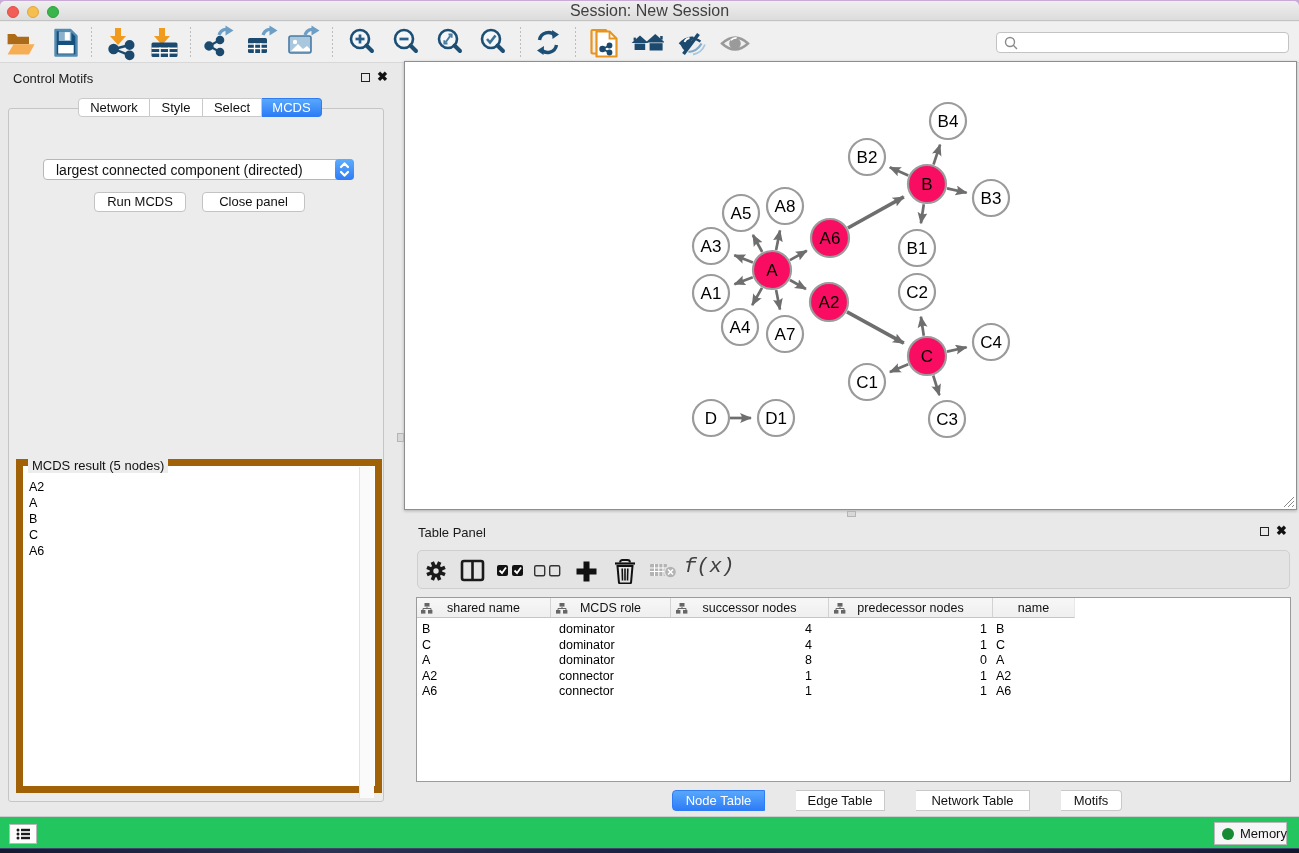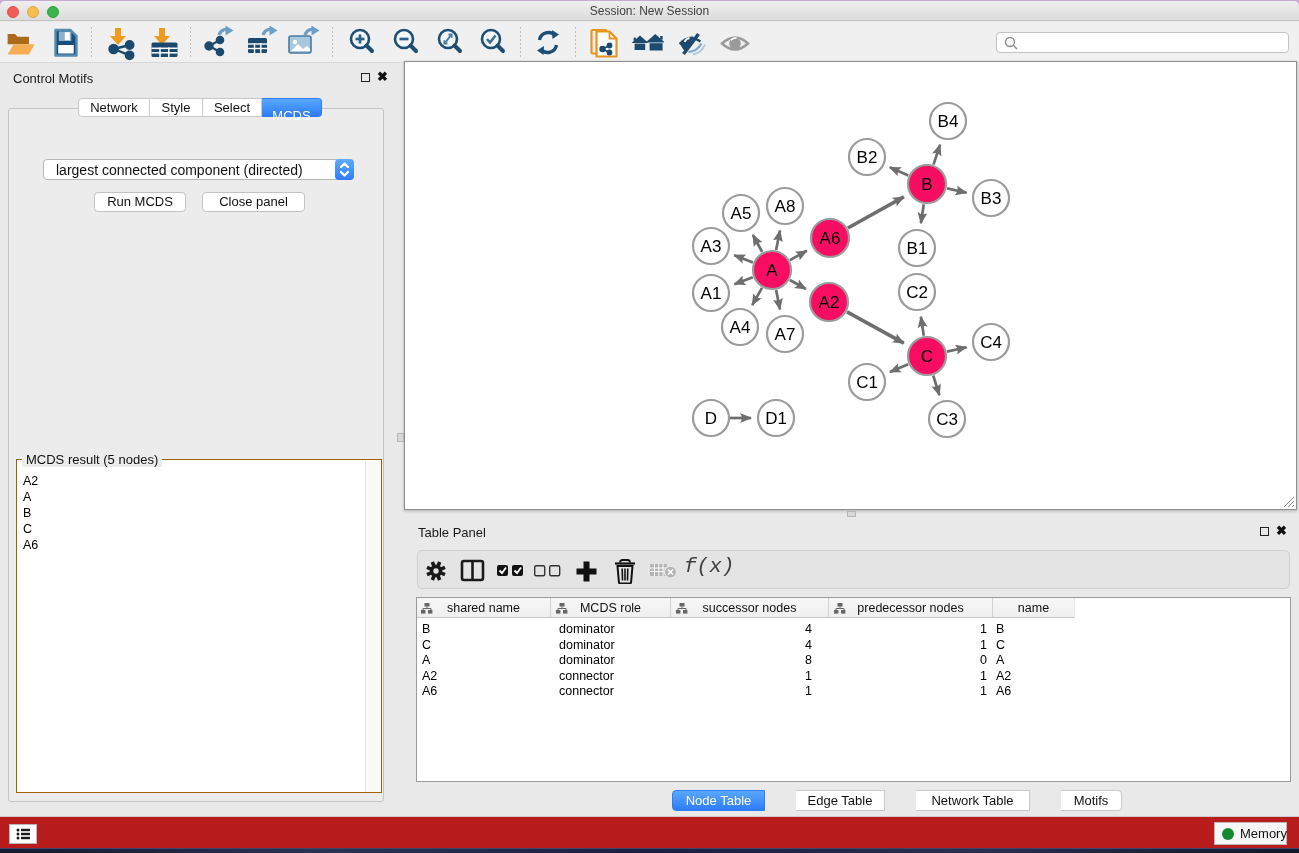--- a/index.html
+++ b/index.html
@@ -3,21 +3,21 @@
 <meta charset="utf-8">
 <style>
 * { margin:0; padding:0; box-sizing:border-box; }
 html,body { width:1299px; height:853px; overflow:hidden; }
 body { font-family:"Liberation Sans", sans-serif; background:#e9e9e9; position:relative; }
 .abs { position:absolute; }
 
 #topline { left:0; top:0; width:1299px; height:8px; background:#c7aad5; }
 #titlebar { left:0; top:1px; width:1299px; height:20px; border-radius:5px 5px 0 0;
   background:linear-gradient(#efefef,#dcdcdc); border-bottom:1px solid #c2c2c2; }
-#titlebar .title { width:100%; text-align:center; font-size:12px; color:#404040; line-height:20px; }
+#titlebar .title { width:100%; text-align:center; font-size:16px; color:#404040; line-height:20px; }
 .tl { position:absolute; width:12px; height:12px; border-radius:50%; top:5px; }
 #tl-r { left:7px;  background:#f25e57; border:1px solid #dd4f4a; }
 #tl-y { left:27px; background:#f6bd4f; border:1px solid #e0a73e; }
 #tl-g { left:47px; background:#3ab54b; border:1px solid #2f9e3e; }
 
 #toolbar { left:0; top:22px; width:1299px; height:41px; background:#f0f0f0; border-bottom:1px solid #d8d8d8; }
 .tbi { position:absolute; top:0; width:34px; height:40px; }
 .tbsep { position:absolute; top:5px; height:31px; width:1px;
   background-image:linear-gradient(#bdbdbd 50%, transparent 50%); background-size:1px 4px; }
 #search { position:absolute; left:996px; top:10px; width:293px; height:21px; background:#fff;
@@ -28,31 +28,31 @@
 #cp-head .t { position:absolute; left:13px; top:8px; font-size:13px; color:#1a1a1a; }
 #cp-pane { position:absolute; left:8px; top:45px; width:376px; height:694px;
   border:1px solid #c5c5c5; border-radius:3px; background:#ececec; }
 .tabrow { position:absolute; display:flex; }
 .tab { height:19px; line-height:18px; font-size:13px; color:#111; background:#fff;
   border:1px solid #c9c9c9; border-left:none; padding:0 12px; text-align:center; }
 .tab.first { border-left:1px solid #c9c9c9; border-radius:4px 0 0 4px; }
 .tab.last { border-radius:0 4px 4px 0; }
 .tab.sel { background:linear-gradient(#58a8fc,#2e7cf6); color:#fff; border-color:#2e7cf6; }
 #cp-tabs { left:78px; top:35px; }
-#cp-tabs .tab:nth-child(1){width:72px;padding:0;}#cp-tabs .tab:nth-child(2){width:53px;padding:0;}#cp-tabs .tab:nth-child(3){width:59px;padding:0;}#cp-tabs .tab:nth-child(4){width:60px;padding:8px;}
+#cp-tabs .tab:nth-child(1){width:72px;padding:0;}#cp-tabs .tab:nth-child(2){width:53px;padding:0;}#cp-tabs .tab:nth-child(3){width:59px;padding:0;}#cp-tabs .tab:nth-child(4){width:60px;padding:0;}
 
 #optlabel { left:0; top:72px; width:391px; text-align:center; font-size:14px; color:#111; }
 #combo { left:43px; top:96px; width:311px; height:21px; background:#fff; border:1px solid #b7b7b7;
   border-radius:4px; font-size:14px; color:#111; line-height:20px; padding-left:12px; }
 #combo .spin { position:absolute; right:-1px; top:-1px; width:19px; height:21px; border-radius:4px;
   background:linear-gradient(#5fadfd,#2e7bf6); }
 .btn { position:absolute; height:20px; background:#fff; border:1px solid #c3c3c3; border-radius:4px;
   font-size:13px; color:#111; text-align:center; line-height:18px; }
 
-#mcdsbox { left:16px; top:396px; width:366px; height:334px; background:#fff; border:1px solid #a16207; }
+#mcdsbox { left:16px; top:396px; width:366px; height:334px; background:#fff; border:7px solid #a16207; }
 #mcdsbox .legend { position:absolute; left:5px; top:-8px; background:#ececec; padding:0 4px;
   font-size:13px; color:#111; }
 #mcdsbox .items { position:absolute; left:6px; top:14px; font-size:12.5px; color:#000; line-height:15.9px; }
 #mcdsbox .sbar { position:absolute; right:1px; top:1px; width:15px; height:331px; background:#fafafa;
   border-left:1px solid #e3e3e3; }
 
 #netwin { left:404px; top:61px; width:893px; height:449px; background:#fff;
   border:1px solid #8e8e8e; box-shadow:0 1px 3px rgba(0,0,0,.25); }
 #nw-title { position:absolute; left:0; top:0; width:100%; height:27px;
   background:linear-gradient(#ededed,#d8d8d8); border-bottom:1px solid #a8a8a8; }
@@ -72,21 +72,21 @@
   border-right:1px solid #d2d2d2; border-bottom:1px solid #c5c5c5; font-size:12.5px; color:#111;
   text-align:center; line-height:20px; }
 .trow { position:absolute; font-size:12.5px; color:#000; height:15.6px; line-height:15.6px; }
 #tp-tabs { left:281px; top:273px;gap:31px; }
 #tp-tabs .tab:nth-child(1){width:93px;padding:0;}#tp-tabs .tab:nth-child(2){width:89px;padding:0;}#tp-tabs .tab:nth-child(3){width:114px;padding:0;}#tp-tabs .tab:nth-child(4){width:61px;padding:0;}
 #tp-tabs .tab { height:21px; line-height:20px; }
 
 .wmin { position:absolute; width:9px; height:9px; border:1.5px solid #222; }
 .wx { position:absolute; font-size:13px; font-weight:700; color:#111; }
 
-#statusbar { left:0; top:816px; width:1299px; height:32px; background:#b91c1c; border-top:1px solid #cccccc; }
+#statusbar { left:0; top:816px; width:1299px; height:32px; background:#22c55e; border-top:1px solid #cccccc; }
 #sb-btn { position:absolute; left:9px; top:7px; width:28px; height:20px; background:#fdfdfd;
   border:1px solid #b9b9b9; }
 #mem-btn { position:absolute; left:1214px; top:5px; width:73px; height:23px; background:#f6f6f6;
   border:1px solid #b9b9b9; font-size:13px; color:#111; }
 #mem-btn .dot { position:absolute; left:7px; top:5px; width:12px; height:12px; border-radius:50%; background:#168a32; }
 #mem-btn .t { position:absolute; left:25px; top:3px; }
 #bottomstrip { left:0; top:848px; width:1299px; height:5px; background:linear-gradient(90deg,#151a30,#2a3352 25%,#1a2040 50%,#28304e 75%,#12172b); border-top:1px solid #3c4668; }
 svg text { font-family:"Liberation Sans", sans-serif; }
 </style>
 </head>

